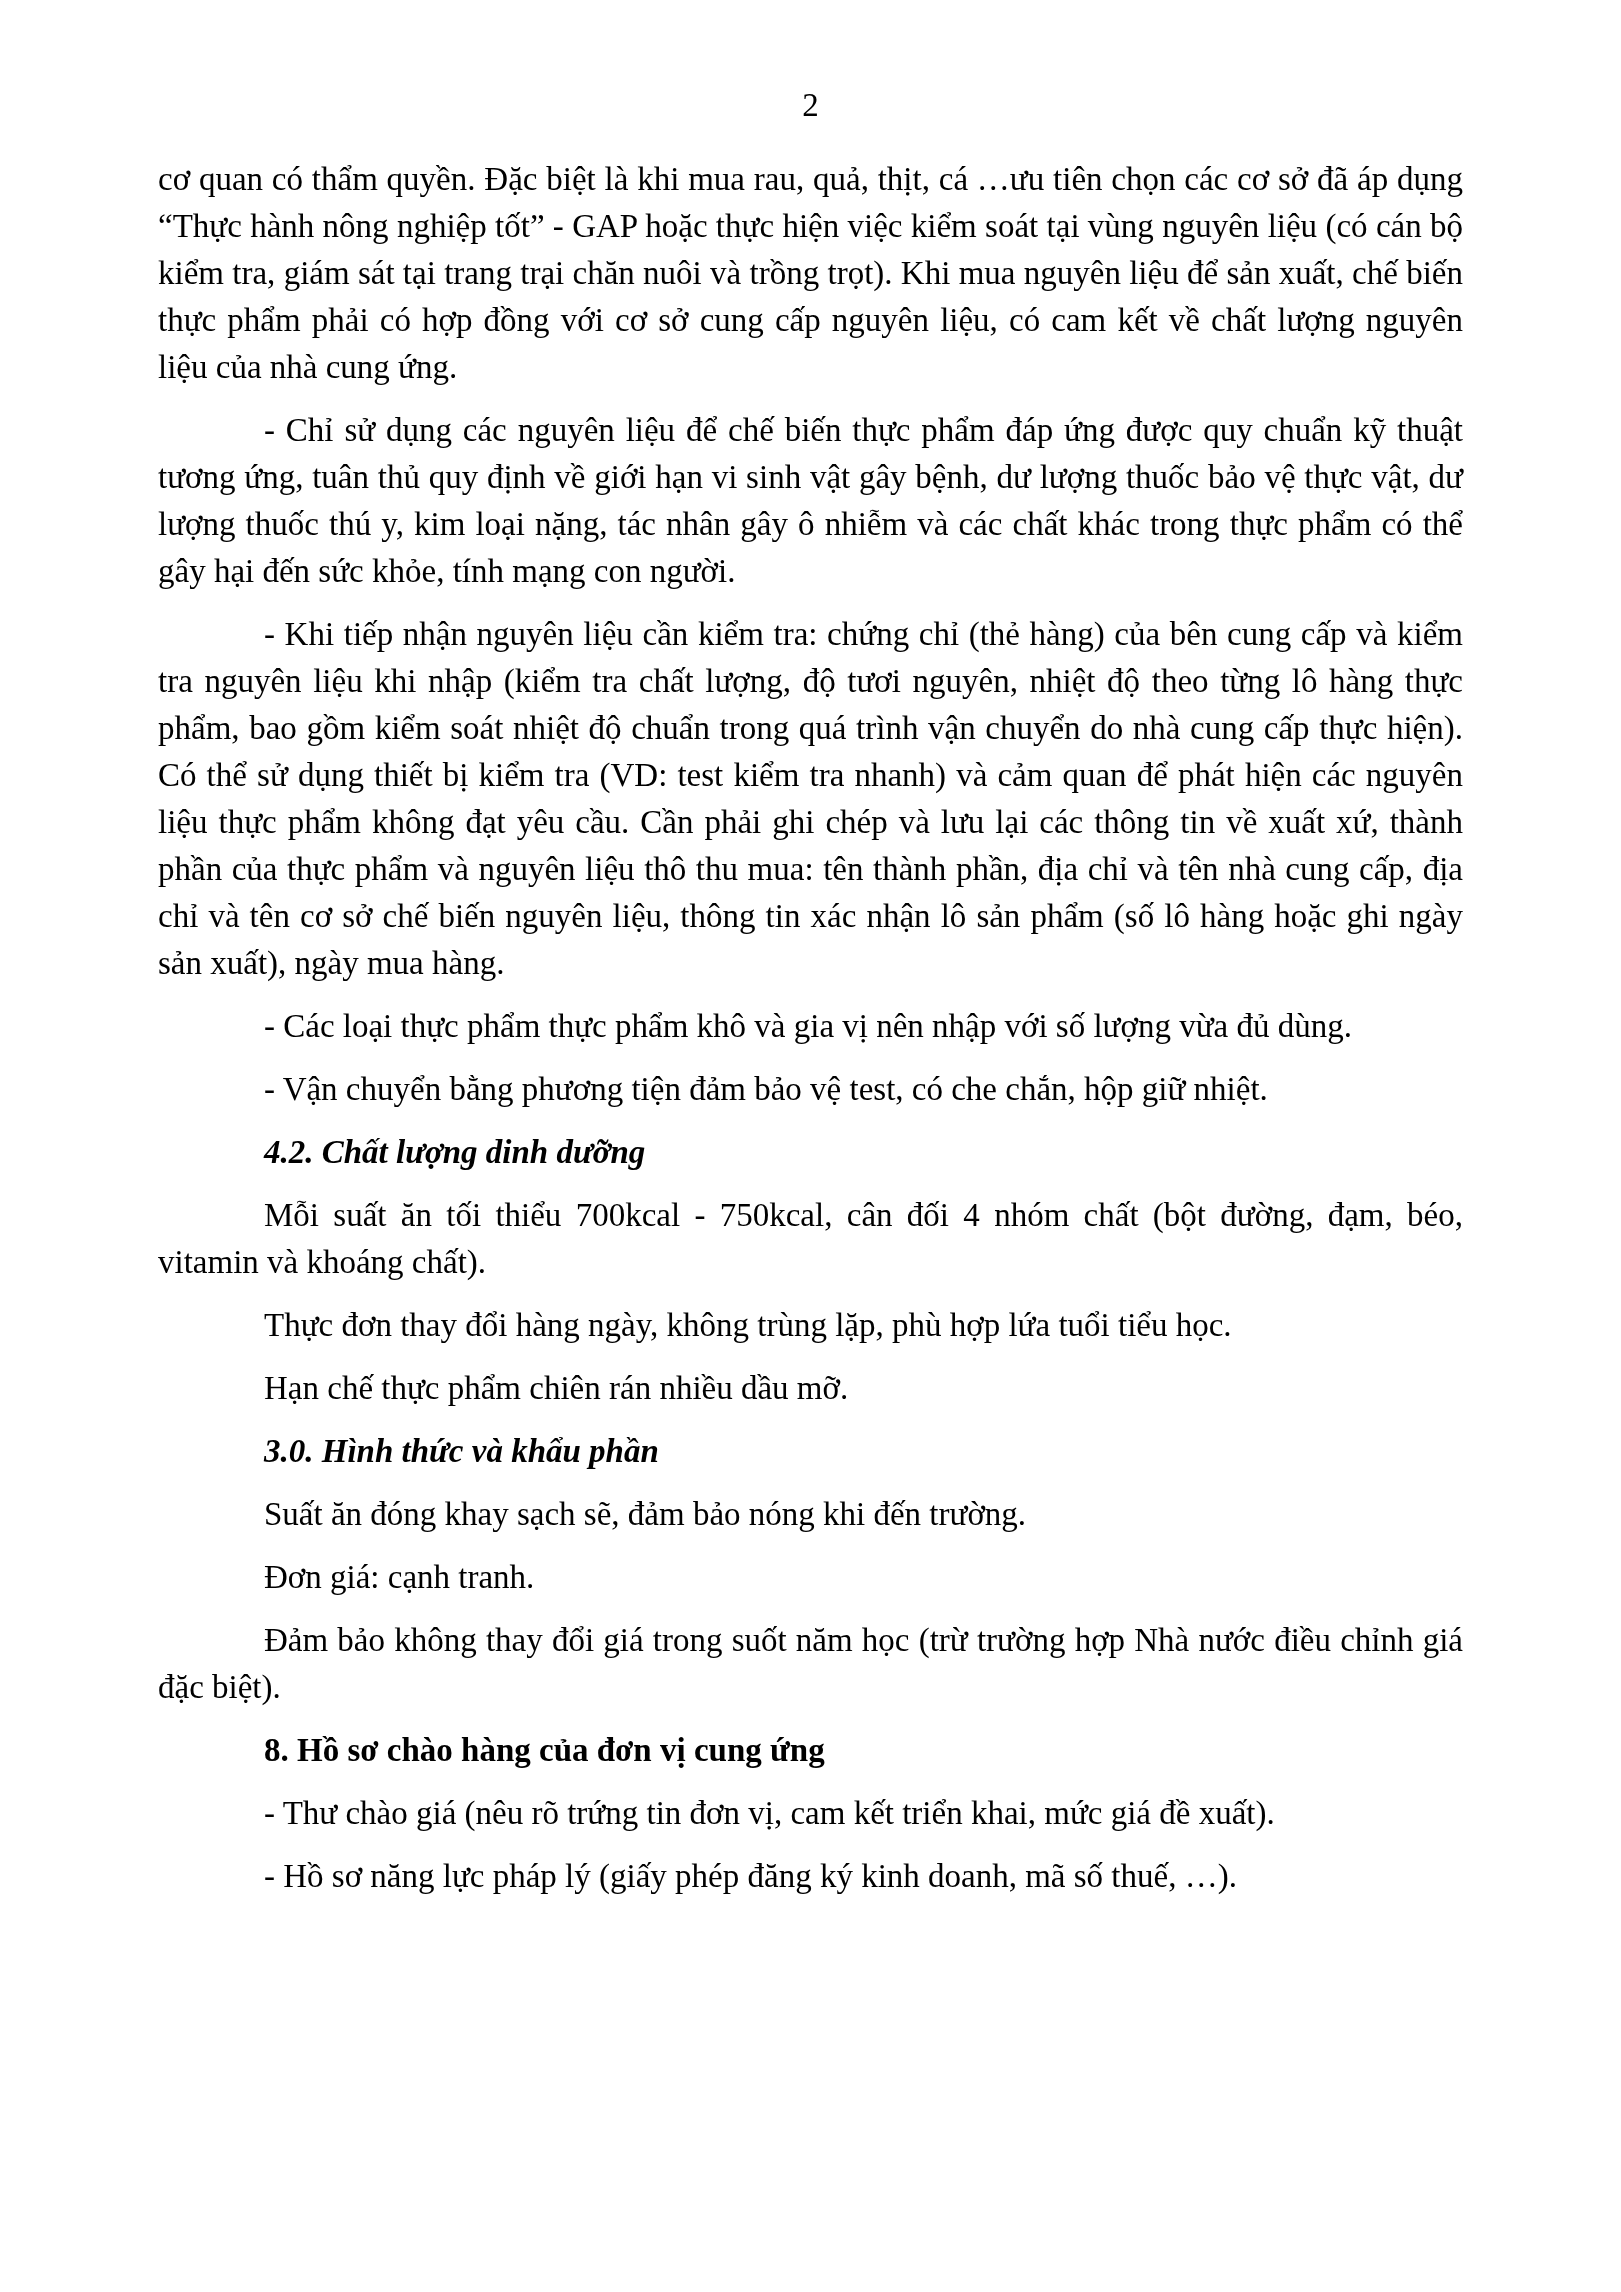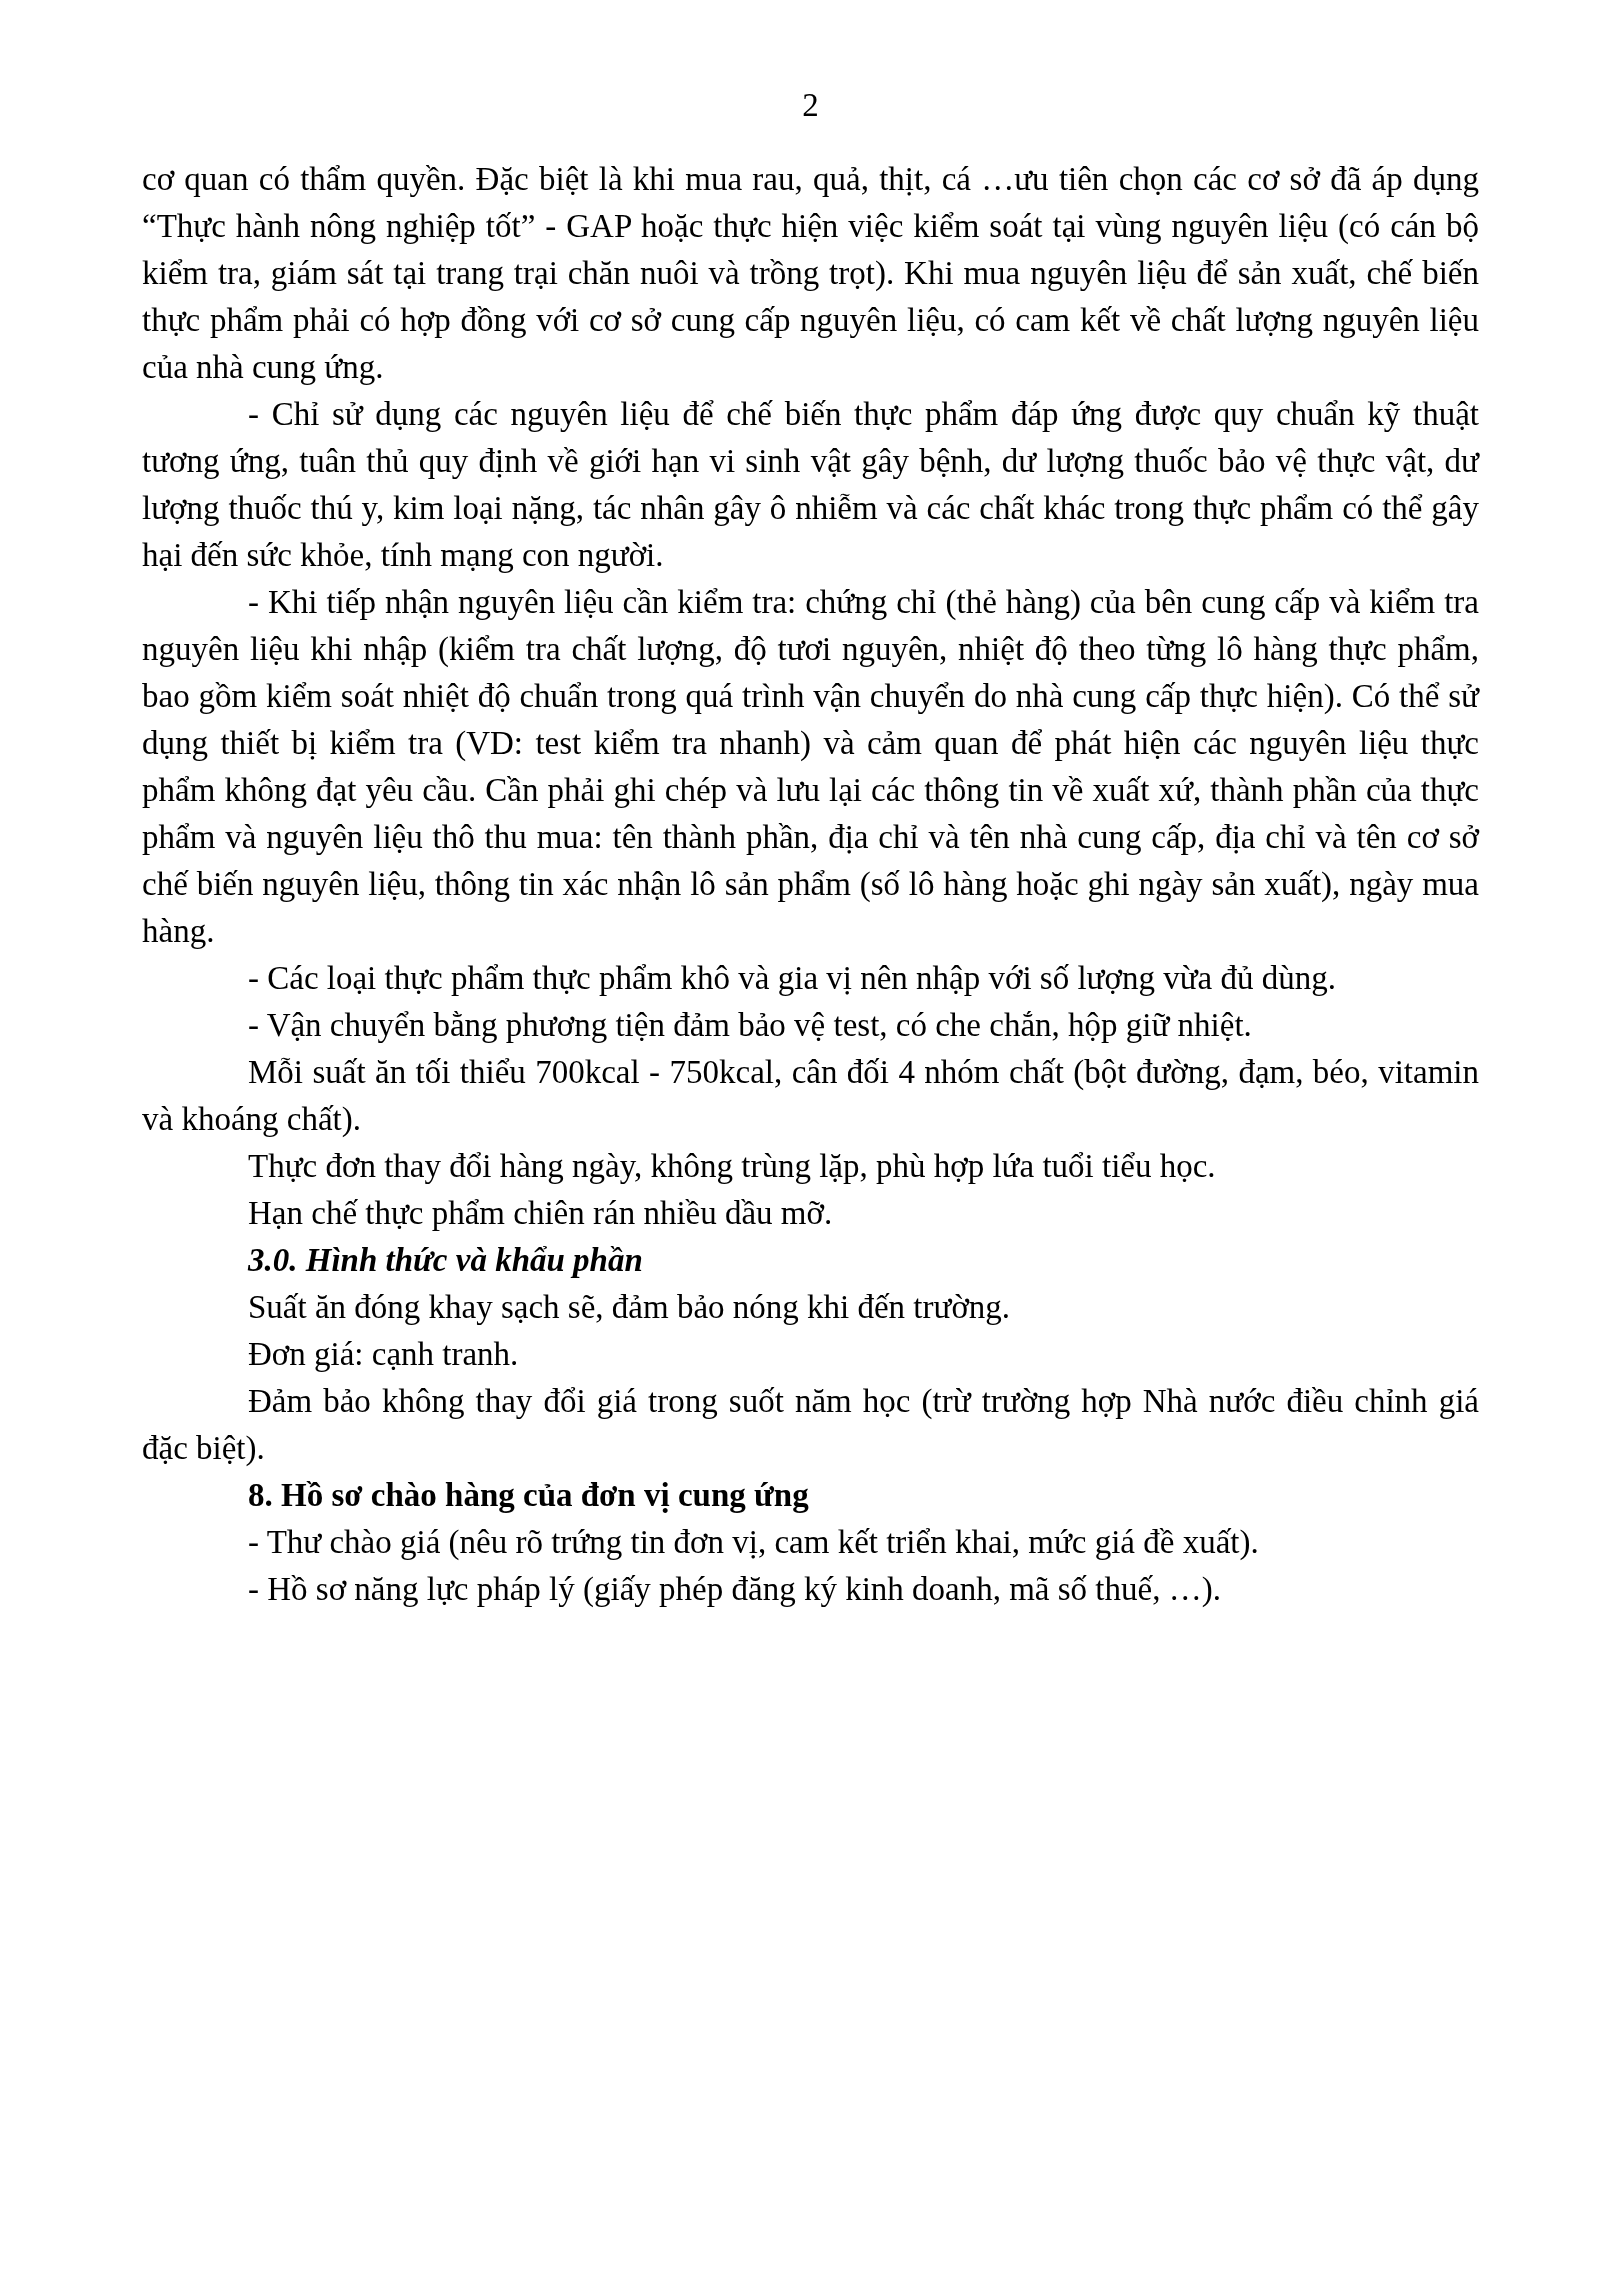--- a/index.html
+++ b/index.html
@@ -18,21 +18,21 @@
     font-size: 33px;
     padding: 82px 142px 0 142px;
     overflow: hidden;
   }
   .page-number {
     text-align: center;
     line-height: 47px;
     margin: 0 0 27px 0;
   }
   .doc p {
-    margin: 0;
+    margin: 16px;
     line-height: 47px;
     text-align: justify;
     text-justify: inter-word;
   }
   .doc p.indent {
     text-indent: 106px;
   }
   .doc p.heading {
     font-weight: bold;
     font-style: italic;
@@ -58,20 +58,21 @@
     <p class="body">cơ quan có thẩm quyền. Đặc biệt là khi mua rau, quả, thịt, cá …ưu tiên chọn các cơ sở đã áp dụng “Thực hành nông nghiệp tốt” - GAP hoặc thực hiện việc kiểm soát tại vùng nguyên liệu (có cán bộ kiểm tra, giám sát tại trang trại chăn nuôi và trồng trọt). Khi mua nguyên liệu để sản xuất, chế biến thực phẩm phải có hợp đồng với cơ sở cung cấp nguyên liệu, có cam kết về chất lượng nguyên liệu của nhà cung ứng.</p>
 
     <p class="body indent">- Chỉ sử dụng các nguyên liệu để chế biến thực phẩm đáp ứng được quy chuẩn kỹ thuật tương ứng, tuân thủ quy định về giới hạn vi sinh vật gây bệnh, dư lượng thuốc bảo vệ thực vật, dư lượng thuốc thú y, kim loại nặng, tác nhân gây ô nhiễm và các chất khác trong thực phẩm có thể gây hại đến sức khỏe, tính mạng con người.</p>
 
     <p class="body indent">- Khi tiếp nhận nguyên liệu cần kiểm tra: chứng chỉ (thẻ hàng) của bên cung cấp và kiểm tra nguyên liệu khi nhập (kiểm tra chất lượng, độ tươi nguyên, nhiệt độ theo từng lô hàng thực phẩm, bao gồm kiểm soát nhiệt độ chuẩn trong quá trình vận chuyển do nhà cung cấp thực hiện). Có thể sử dụng thiết bị kiểm tra (VD: test kiểm tra nhanh) và cảm quan để phát hiện các nguyên liệu thực phẩm không đạt yêu cầu. Cần phải ghi chép và lưu lại các thông tin về xuất xứ, thành phần của thực phẩm và nguyên liệu thô thu mua: tên thành phần, địa chỉ và tên nhà cung cấp, địa chỉ và tên cơ sở chế biến nguyên liệu, thông tin xác nhận lô sản phẩm (số lô hàng hoặc ghi ngày sản xuất), ngày mua hàng.</p>
 
     <p class="body indent">- Các loại thực phẩm thực phẩm khô và gia vị nên nhập với số lượng vừa đủ dùng.</p>
 
     <p class="body indent">- Vận chuyển bằng phương tiện đảm bảo vệ test, có che chắn, hộp giữ nhiệt.</p>
 
+    <p class="heading">4.2. Chất lượng dinh dưỡng</p>
 
     <p class="body indent">Mỗi suất ăn tối thiểu 700kcal - 750kcal, cân đối 4 nhóm chất (bột đường, đạm, béo, vitamin và khoáng chất).</p>
 
     <p class="body indent">Thực đơn thay đổi hàng ngày, không trùng lặp, phù hợp lứa tuổi tiểu học.</p>
 
     <p class="body indent">Hạn chế thực phẩm chiên rán nhiều dầu mỡ.</p>
 
     <p class="heading">3.0. Hình thức và khẩu phần</p>
 
     <p class="body indent">Suất ăn đóng khay sạch sẽ, đảm bảo nóng khi đến trường.</p>

